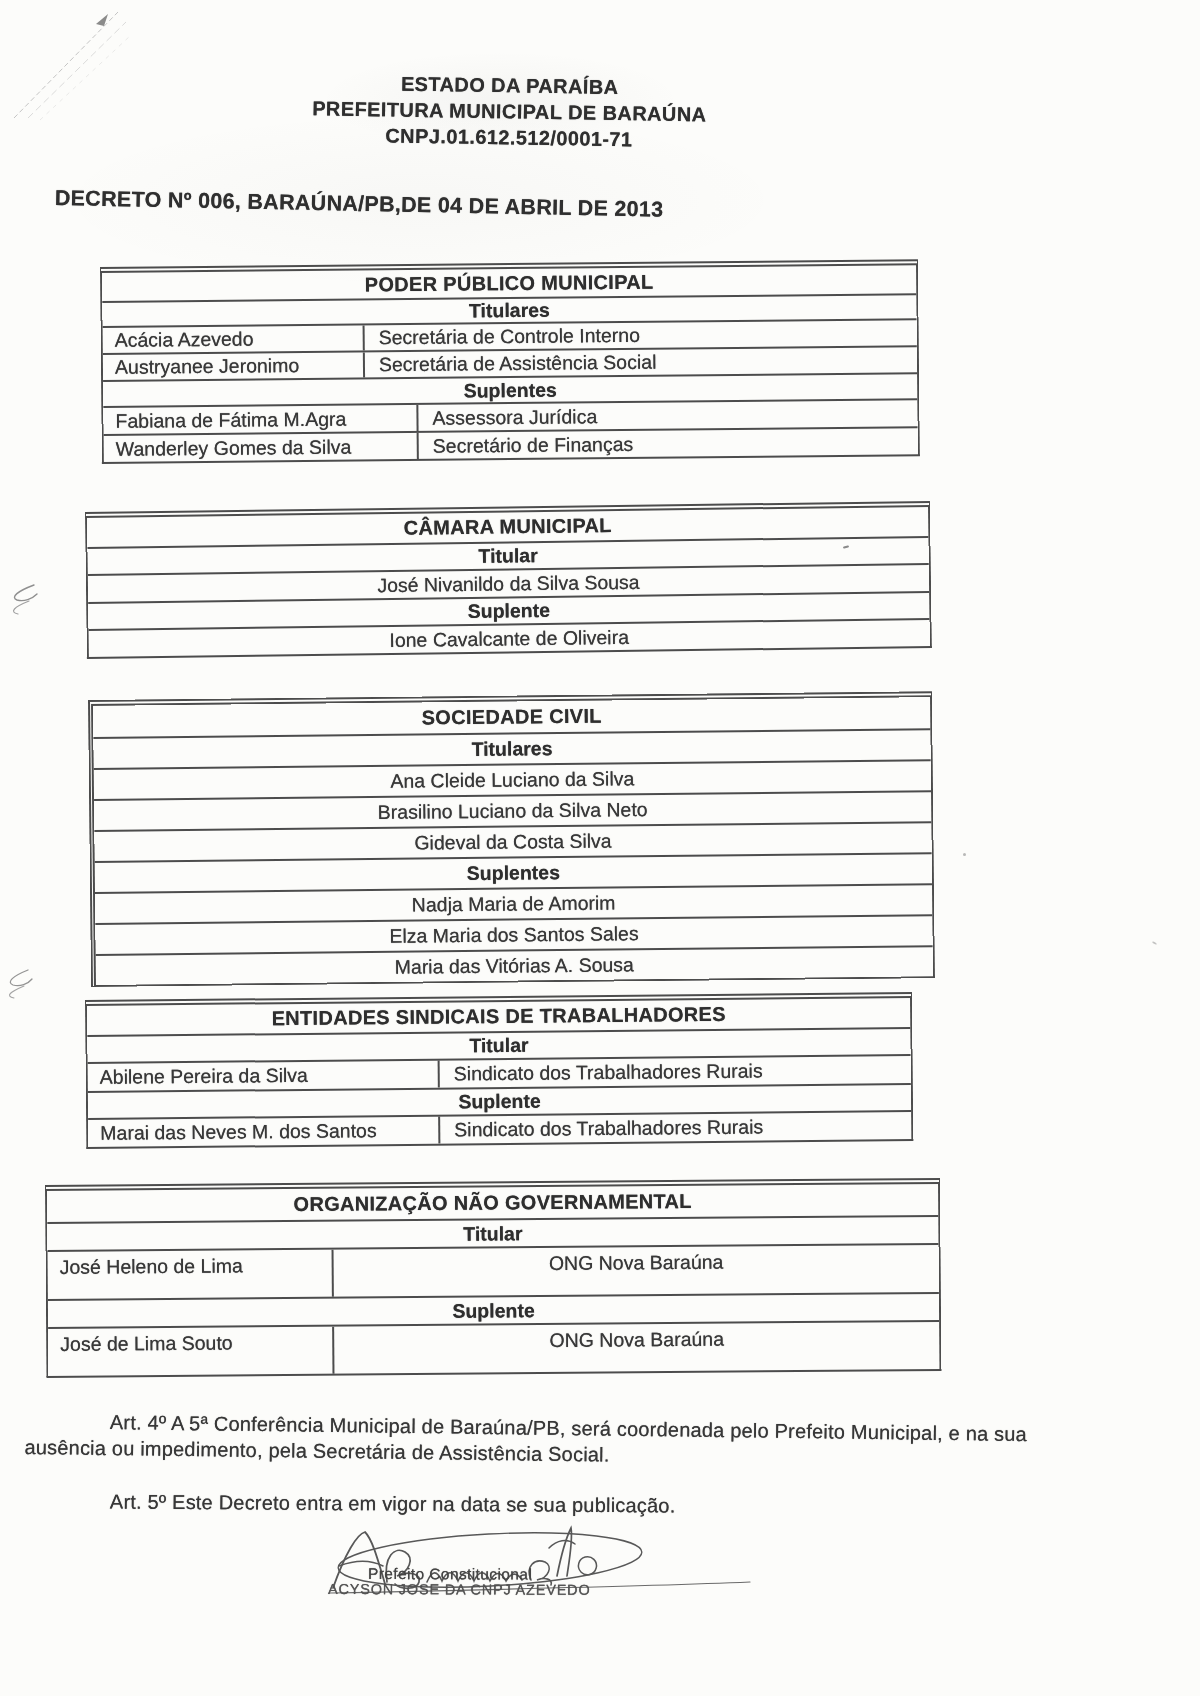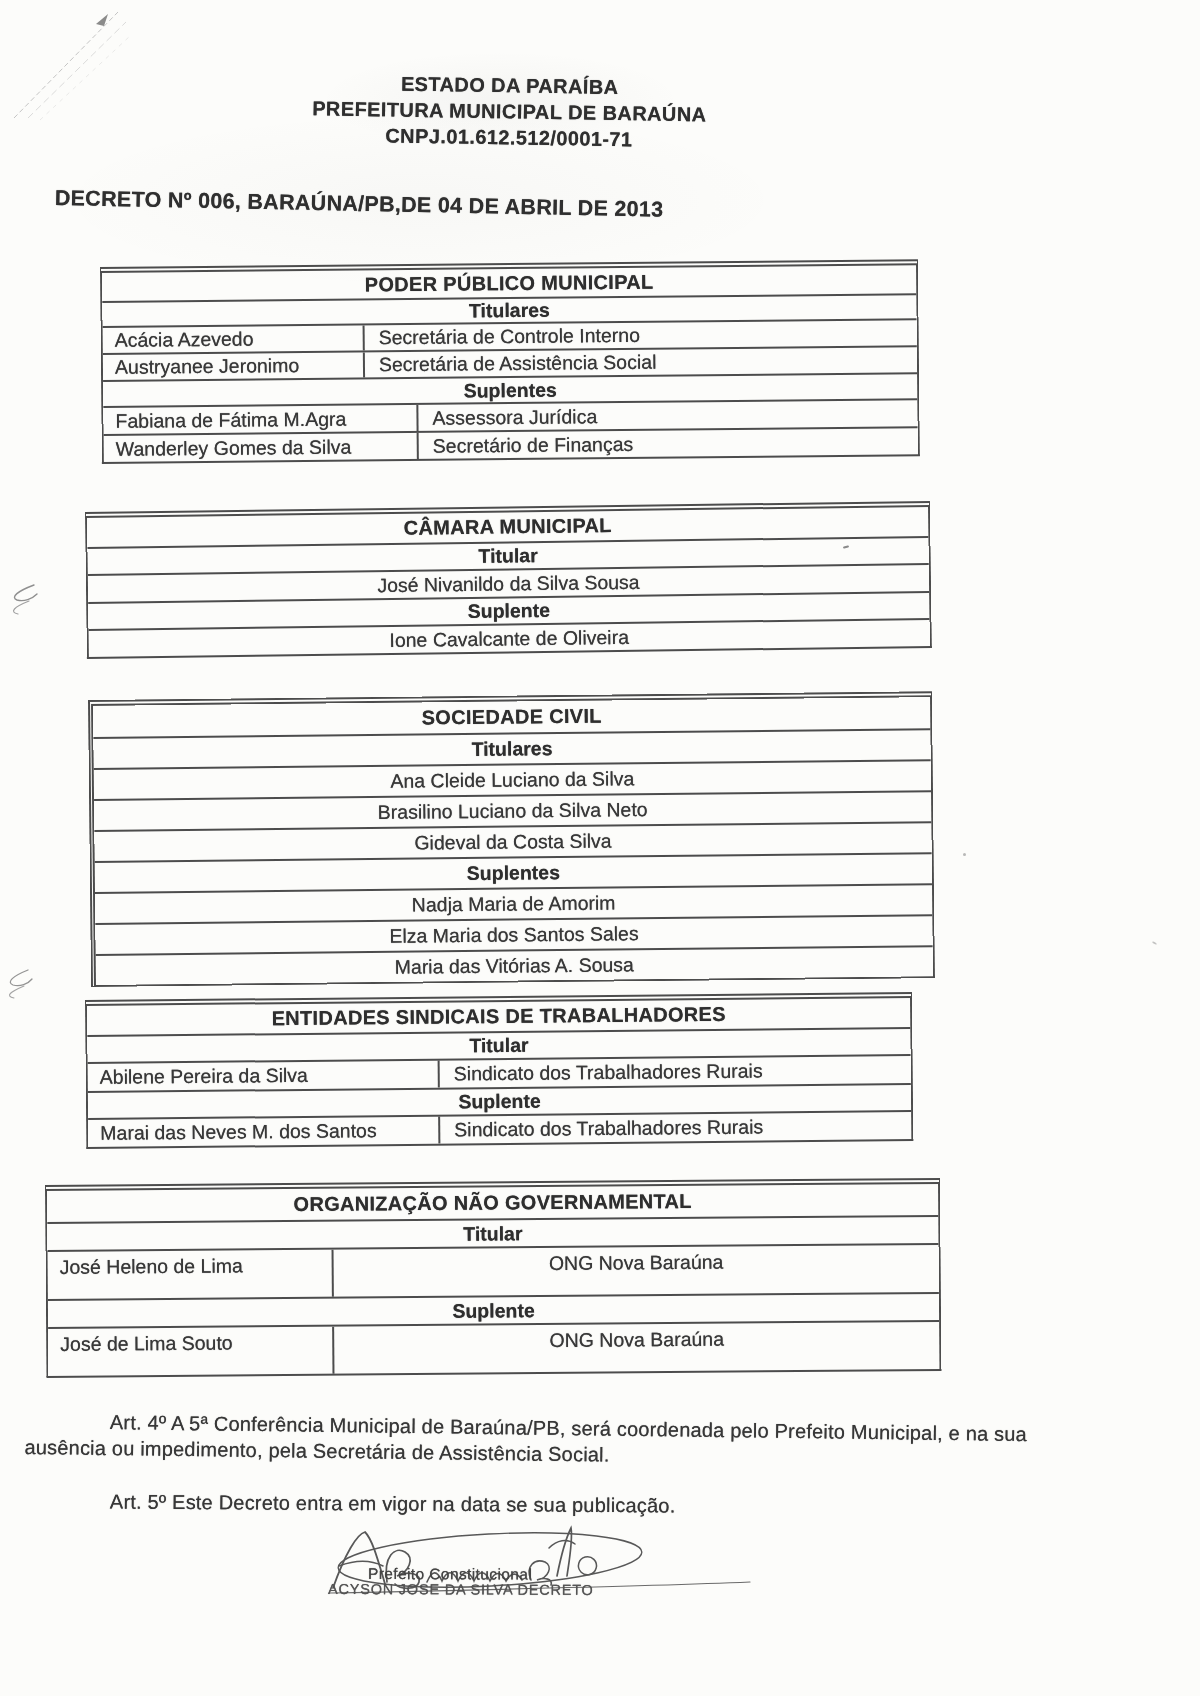--- a/index.html
+++ b/index.html
@@ -175,21 +175,21 @@
       <path d="M132,62 C137,50 142,50 147,61 C152,50 158,50 163,61 C168,50 174,50 179,61 C184,50 190,50 195,61 C200,51 206,51 211,61 C216,52 222,52 227,60" stroke-width="1.6"></path>
 
       <path d="M236,60 C230,46 240,38 250,42 C258,46 254,58 242,60 C250,57 258,59 256,65" stroke-width="1.6"></path>
 
       <path d="M262,56 C266,36 270,20 276,8 C278,20 274,42 272,56" stroke-width="1.7"></path>
       <path d="M254,28 C262,20 272,18 280,24" stroke-width="1.5"></path>
 
       <path d="M286,52 a9,9 0 1,1 0.2,0.2" stroke-width="1.5"></path>
     </g>
   </svg>
-  <div class="abs sig-name">ACYSON JOSE DA SILVA DECRETO</div>
+  <div class="abs sig-name">ACYSON JOSE DA CNPJ AZEVEDO</div>
   <div class="abs sig-title">Prefeito Constitucional</div>
 
   <svg class="abs" style="left:2px; top:575px;" width="40" height="44" viewBox="0 0 40 44">
     <path d="M32,10 C16,16 8,22 15,25 C22,27 30,24 35,19" stroke="#8f8f8f" stroke-width="1.4" fill="none" stroke-linecap="round"></path>
     <path d="M27,26 C12,32 7,37 16,39" stroke="#a0a0a0" stroke-width="1.2" fill="none" stroke-linecap="round"></path>
   </svg>
   <svg class="abs" style="left:0px; top:962px;" width="36" height="40" viewBox="0 0 36 40">
     <path d="M28,8 C13,14 6,20 13,23 C20,25 28,22 32,17" stroke="#949494" stroke-width="1.3" fill="none" stroke-linecap="round"></path>
     <path d="M24,24 C10,30 5,34 14,36" stroke="#a5a5a5" stroke-width="1.1" fill="none" stroke-linecap="round"></path>
   </svg>

